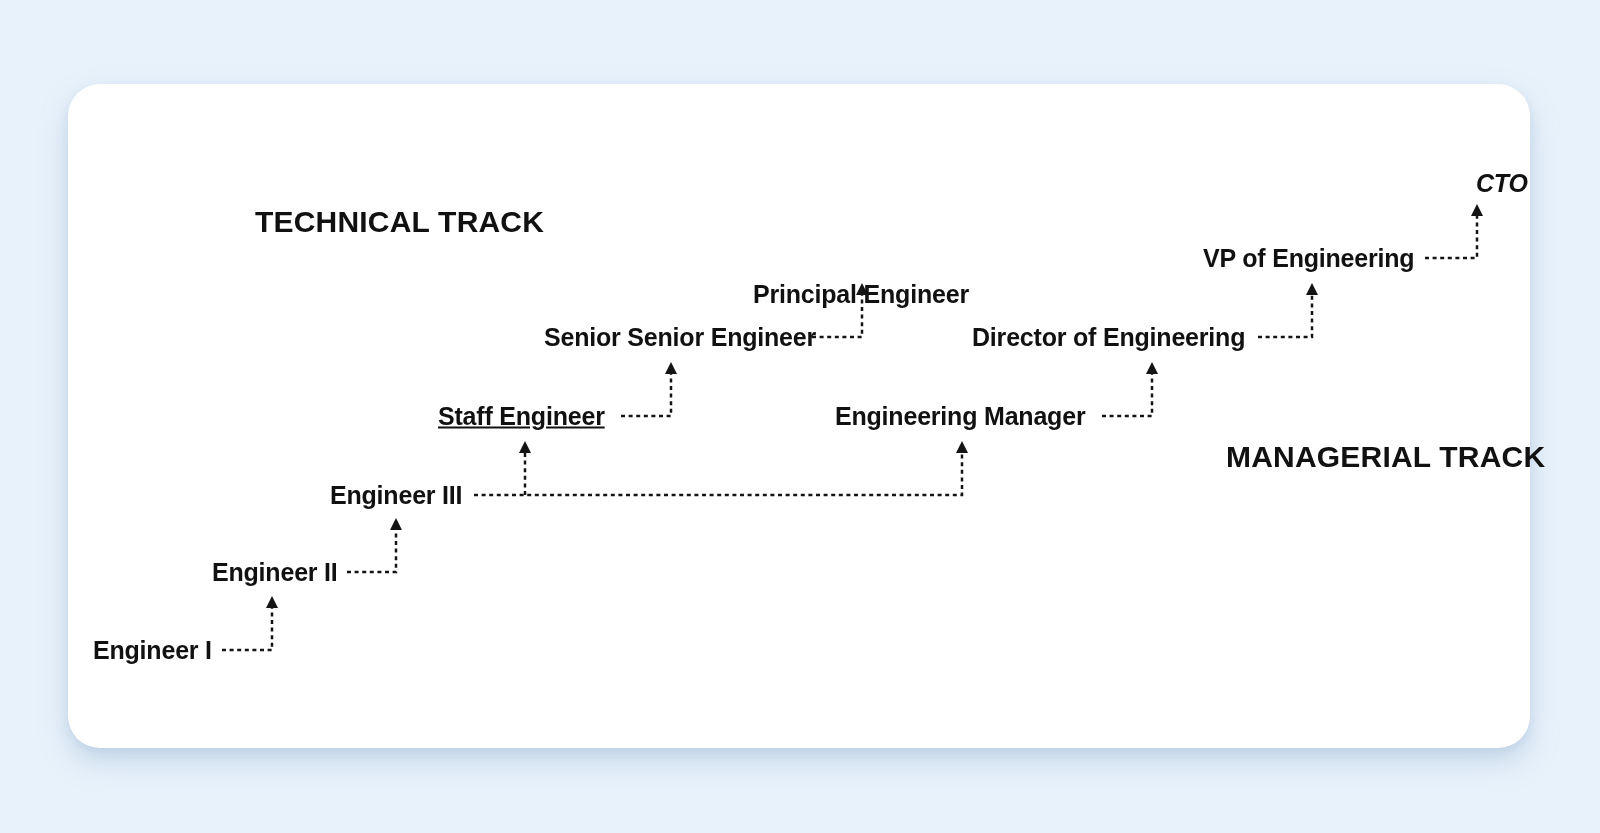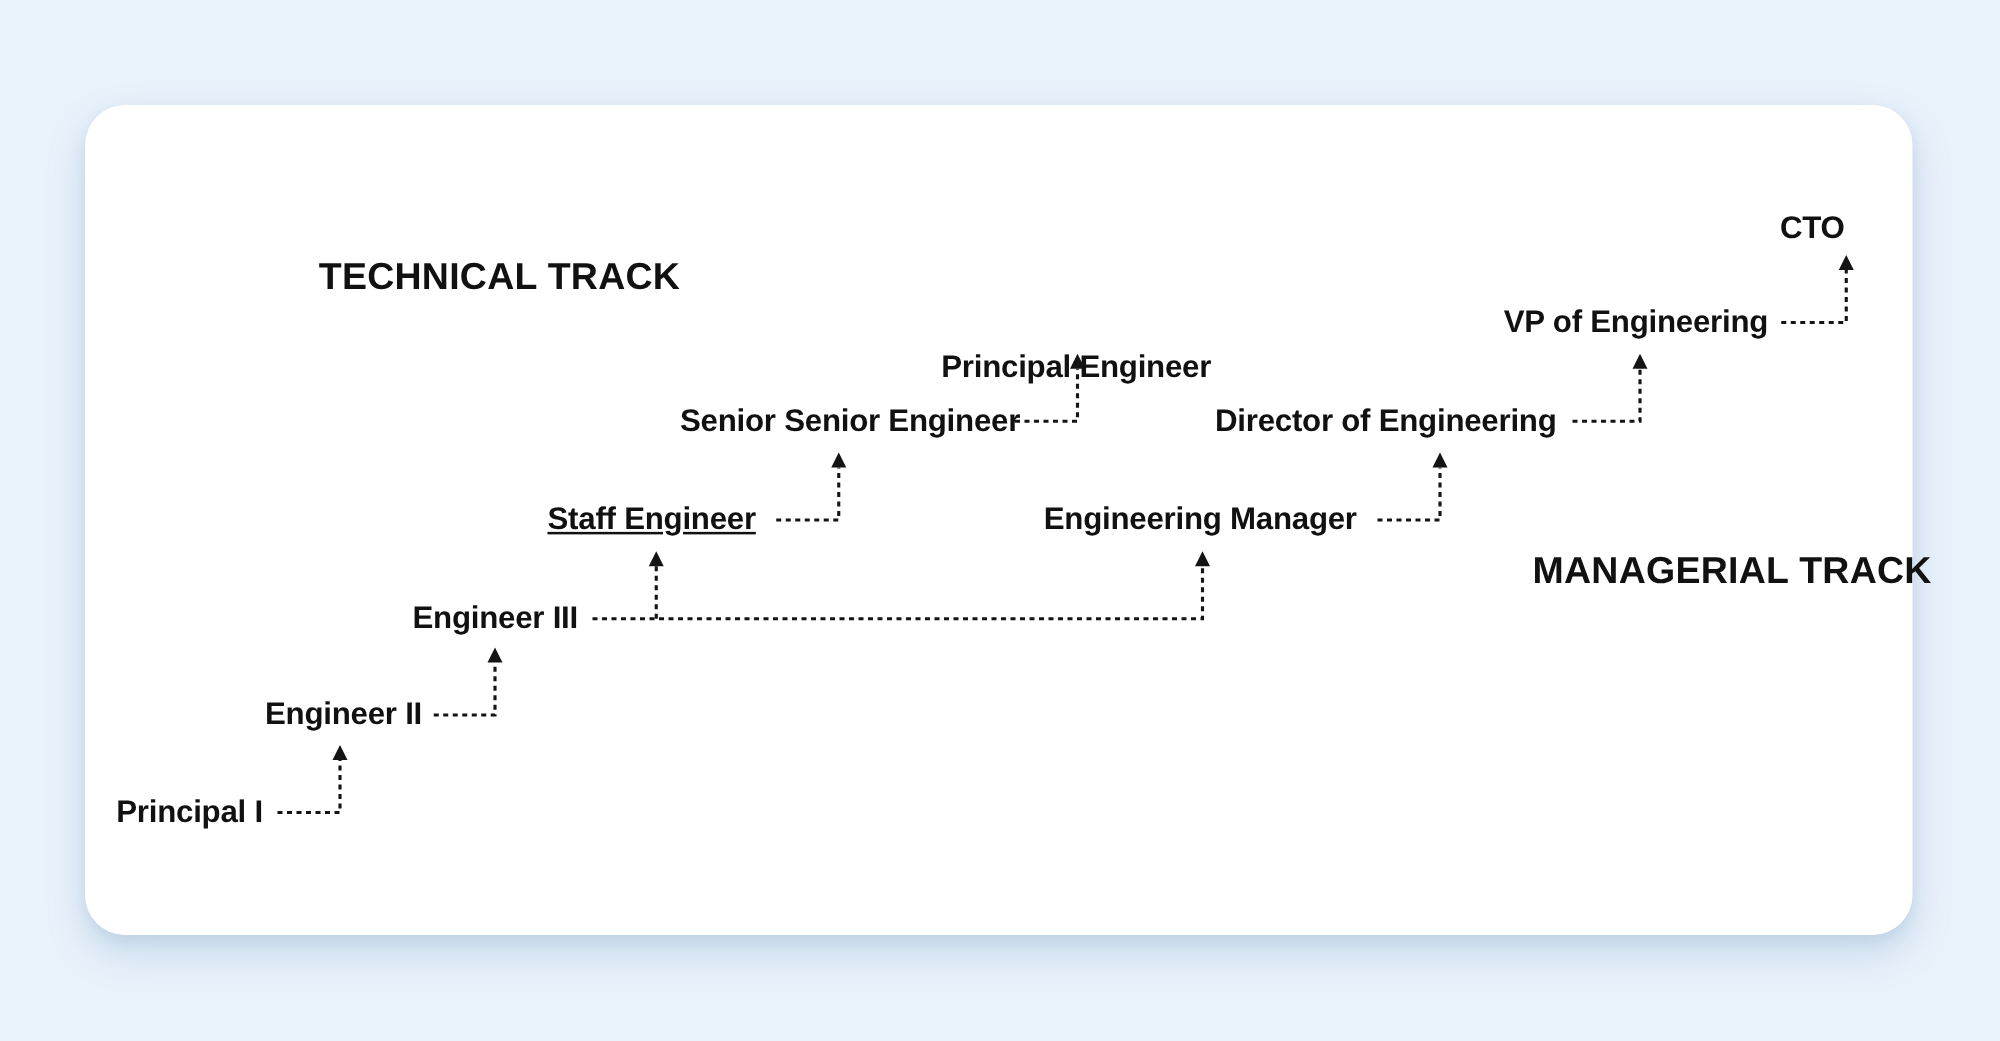--- a/index.html
+++ b/index.html
@@ -96,24 +96,24 @@
     <path class="dotted" d="M1258 337 H1312 V295"></path>
     <polygon class="arrowhead" points="1312,283 1306,295 1318,295"></polygon>
 
     <path class="dotted" d="M1425 258 H1477 V216"></path>
     <polygon class="arrowhead" points="1477,204 1471,216 1483,216"></polygon>
   </svg>
 
   <div class="track-title" style="left:255px; top:222px;">TECHNICAL TRACK</div>
   <div class="track-title" style="left:1180px; top:457px;margin-left:46px;">MANAGERIAL TRACK</div>
 
-  <div class="node" style="left:93px;  top:650px;">Principal I</div>
+  <div class="node" style="left:93px;  top:650px;">Engineer I</div>
   <div class="node" style="left:212px; top:572px;">Engineer II</div>
   <div class="node" style="left:330px; top:495px;">Engineer III</div>
   <div class="node" style="left:438px; top:416px;text-decoration:underline;">Staff Engineer</div>
   <div class="node" style="left:544px; top:337px;">Senior Senior Engineer</div>
   <div class="node" style="left:753px; top:258px;margin-top:36px;">Principal Engineer</div>
   <div class="node" style="left:835px; top:416px;">Engineering Manager</div>
   <div class="node" style="left:972px; top:337px;">Director of Engineering</div>
   <div class="node" style="left:1203px; top:258px;">VP of Engineering</div>
-  <div class="node" style="left:1424px; top:183px;">CTO</div>
+  <div class="node" style="left:1476px; top:183px;font-style:italic;">CTO</div>
 
 </div>
 
 </body></html>

